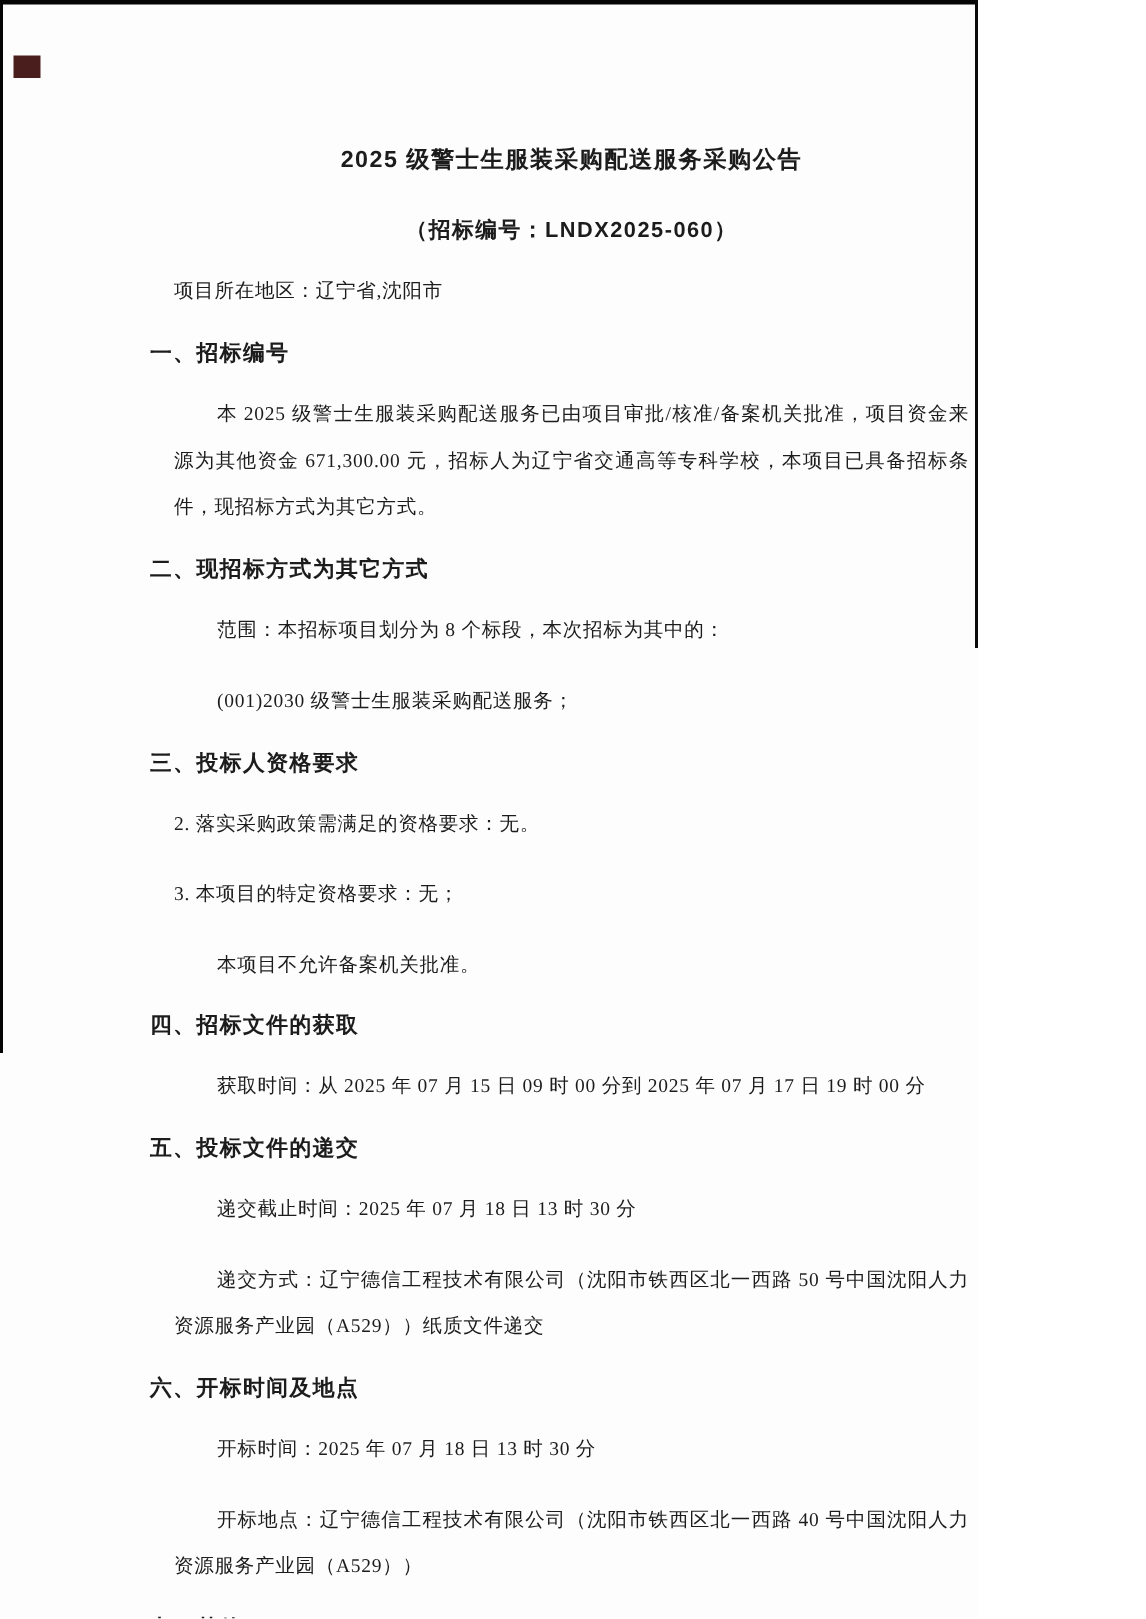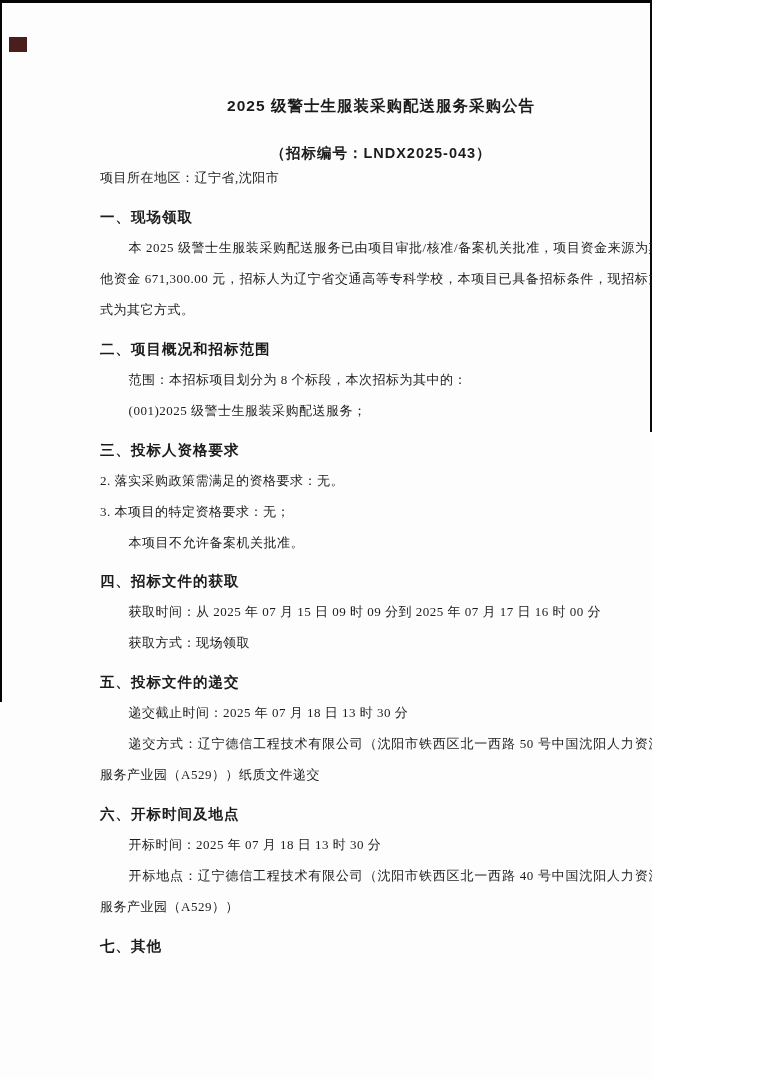--- a/index.html
+++ b/index.html
@@ -35,21 +35,21 @@
   .location-line{
     margin-top:44px;
     font-size:13px;letter-spacing:.5px;
   }
   .section-heading{
     margin:14px 0 6px 0;
     font-family:"Liberation Sans","DejaVu Sans",sans-serif;
     font-weight:bold;font-size:14.5px;letter-spacing:1px;
   }
   p.body-par{
-    margin:0;
+    margin:16px;
     font-size:13px;line-height:2.38;
     letter-spacing:.5px;
     text-align:justify;
   }
   p.indent{text-indent:2.2em;}
   .italic{}
 
   
   .stamp{
     position:absolute;left:638px;top:420px;width:210px;height:210px;
@@ -62,39 +62,38 @@
 <div class="page">
 
   <div class="border-top"></div>
   <div class="border-left"></div>
   <div class="border-right"></div>
   <div class="scan-artifact"></div>
 
   <div class="content">
 
     <div class="doc-title">2025 级警士生服装采购配送服务采购公告</div>
-    <div class="doc-subtitle">（招标编号：LNDX2025-043）</div>
+    <div class="doc-subtitle">（招标编号：LNDX2025-060）</div>
 
     <p class="body-par location-line">项目所在地区：辽宁省,沈阳市</p>
 
-    <div class="section-heading">一、现场领取</div>
+    <div class="section-heading">一、招标编号</div>
     <p class="body-par indent">本 2025 级警士生服装采购配送服务已由项目审批/核准/备案机关批准，项目资金来源为其他资金 671,300.00 元，招标人为辽宁省交通高等专科学校，本项目已具备招标条件，现招标方式为其它方式。</p>
 
-    <div class="section-heading">二、项目概况和招标范围</div>
+    <div class="section-heading">二、现招标方式为其它方式</div>
     <p class="body-par indent">范围：本招标项目划分为 8 个标段，本次招标为其中的：</p>
-    <p class="body-par indent">(001)2025 级警士生服装采购配送服务；</p>
+    <p class="body-par indent">(001)2030 级警士生服装采购配送服务；</p>
 
     <div class="section-heading">三、投标人资格要求</div>
     <p class="body-par">2. 落实采购政策需满足的资格要求：无。</p>
     <p class="body-par">3. 本项目的特定资格要求：无；</p>
     <p class="body-par indent"><span>本项目</span><span class="italic">不允许</span><span>备案机关批准。</span></p>
 
     <div class="section-heading">四、招标文件的获取</div>
-    <p class="body-par indent">获取时间：从 2025 年 07 月 15 日  09 时 09 分到 2025 年 07 月 17 日  16 时 00 分</p>
-    <p class="body-par indent">获取方式：现场领取</p>
+    <p class="body-par indent">获取时间：从 2025 年 07 月 15 日  09 时 00 分到 2025 年 07 月 17 日  19 时 00 分</p>
 
     <div class="section-heading">五、投标文件的递交</div>
     <p class="body-par indent">递交截止时间：2025 年 07 月 18 日  13 时 30 分</p>
     <p class="body-par indent">递交方式：辽宁德信工程技术有限公司（沈阳市铁西区北一西路 50 号中国沈阳人力资源服务产业园（A529））纸质文件递交</p>
 
     <div class="section-heading">六、开标时间及地点</div>
     <p class="body-par indent">开标时间：2025 年 07 月 18 日  13 时 30 分</p>
     <p class="body-par indent">开标地点：辽宁德信工程技术有限公司（沈阳市铁西区北一西路 40 号中国沈阳人力资源服务产业园（A529））</p>
 
     <div class="section-heading">七、其他</div>

